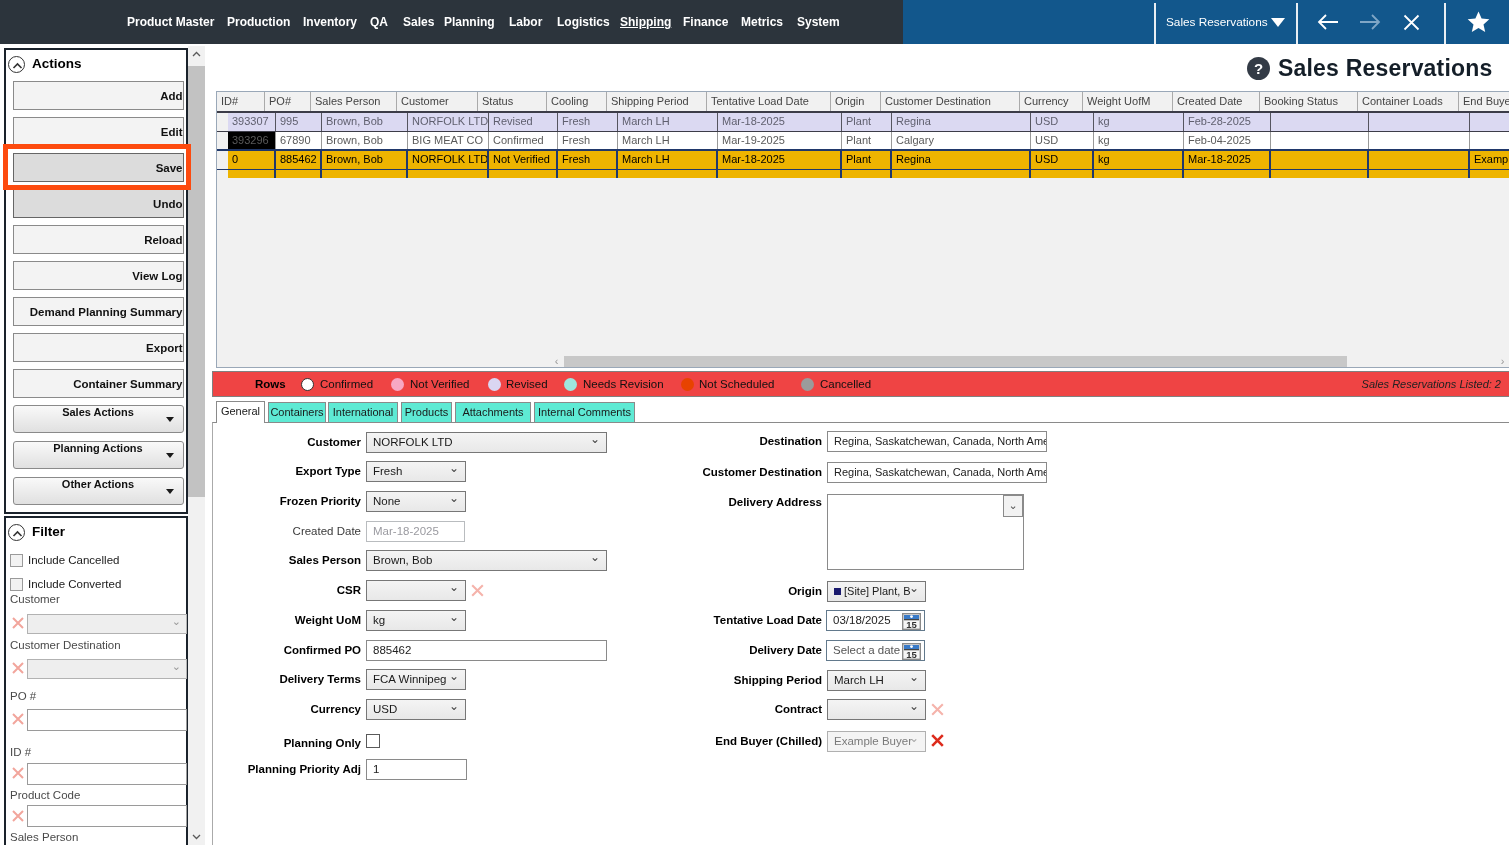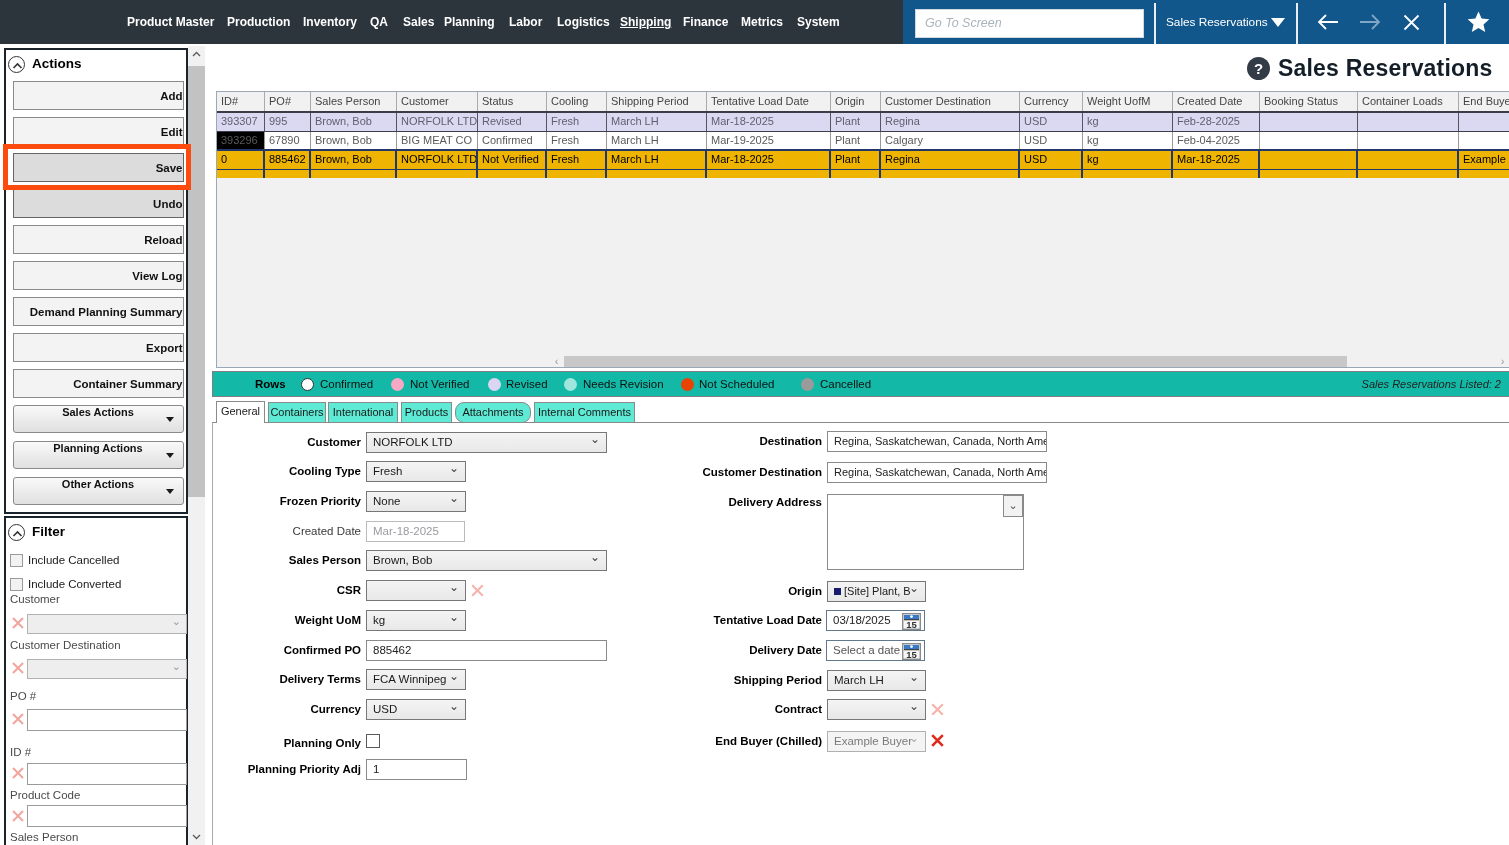--- a/index.html
+++ b/index.html
@@ -47,27 +47,27 @@
 .fcombo:after { content:"\2304"; position:absolute; right:5px; top:0px; font-size:11px; color:#999; }
 .finput { position:absolute; left:21px; width:160px; height:22px; background:#fff; border:1px solid #9a9a9a; }
 
 
 #vsb { position:absolute; left:188px; top:46px; width:17px; height:799px; background:#f1f1f1; }
 #vsb .thumb { position:absolute; left:0px; top:20px; width:17px; height:431px; background:#c2c2c2; }
 
 
 #grid { position:absolute; left:216px; top:91px; width:1293px; height:277px; background:#f1f1f1; border:1px solid #9aa8b8; border-right:none; overflow:hidden; }
 .gh { position:absolute; top:0; height:20px; font-size:11px; color:#444; border-right:1px solid #aaa; padding:3px 0 0 4px; white-space:nowrap; overflow:hidden; }
-.gr { position:absolute; height:28px; font-size:11px; white-space:nowrap; overflow:hidden; padding:3px 0 0 4px; }
+.gr { position:absolute; height:28px; font-size:11px; white-space:nowrap; overflow:hidden; padding:3px 0 0 4px;margin-left:11px; }
 #hsb { position:absolute; left:332px; top:262px; width:961px; height:15px; background:#f1f1f1; }
 #hsb .thumb { position:absolute; left:15px; top:2px; width:783px; height:11px; background:#c8c8c8; }
 #hsb .ar { position:absolute; top:0; width:15px; height:15px; color:#999; font-size:11px; line-height:15px; text-align:center; }
 
 
-#legend { position:absolute; left:212px; top:371px; width:1297px; height:26px; background:#14b8a6; border:1px solid #808080; border-right:none; }
+#legend { position:absolute; left:212px; top:371px; width:1297px; height:26px; background:#ef4444; border:1px solid #808080; border-right:none; }
 .lc { position:absolute; top:6px; width:13px; height:13px; border-radius:50%; }
 .lt { position:absolute; top:6px; font-size:11.5px; color:#111; }
 #listed { position:absolute; right:8px; top:6px; font-size:11px; font-style:italic; color:#222; }
 
 
 .tab { position:absolute; top:402px; height:21px; background:#5eead4; border:1px solid #8a8a8a; font-size:11px; color:#1a1a1a; text-align:center; z-index:2; }
 .tab span { display:block; margin-top:3px; }
 .tab.sel { background:#fff; border-bottom:none; height:22px; top:401px; z-index:4; }
 #tabpanel { position:absolute; left:212px; top:422px; width:1297px; height:423px; background:#fff; border-top:1px solid #8a8a8a; border-left:1px solid #aaa; z-index:1; }
 
@@ -97,23 +97,20 @@
   <div class="navmenu" style="left:303px;">Inventory</div>
   <div class="navmenu" style="left:370px;">QA</div>
   <div class="navmenu" style="left:403px;">Sales</div>
   <div class="navmenu" style="left:444px;">Planning</div>
   <div class="navmenu" style="left:509px;">Labor</div>
   <div class="navmenu" style="left:557px;">Logistics</div>
   <div class="navmenu" style="left:620px;text-decoration:underline;">Shipping</div>
   <div class="navmenu" style="left:683px;">Finance</div>
   <div class="navmenu" style="left:741px;">Metrics</div>
   <div class="navmenu" style="left:797px;">System</div>
-  <div id="goto">
-      <span>Go To Screen</span>
-    </div>
   <div style="position:absolute; left:1166px; top:0; height:44px; line-height:44px; color:#fff; font-size:11.8px;">Sales Reservations</div>
   <div style="position:absolute; left:1271px; top:18px; width:0; height:0; border-left:7px solid transparent; border-right:7px solid transparent; border-top:9px solid #fff;"></div>
   <div class="navdiv" style="left:1154px;"></div>
   <div class="navdiv" style="left:1296px;"></div>
   <div class="navdiv" style="left:1444px;"></div>
   <svg style="position:absolute; left:1317px; top:13px;" width="22" height="18" viewBox="0 0 22 18">
       <path d="M21 9 L2 9 M9 2 L2 9 L9 16" fill="none" stroke="#fff" stroke-width="1.8"></path>
     </svg>
   <svg style="position:absolute; left:1359px; top:13px;" width="22" height="18" viewBox="0 0 22 18">
       <path d="M1 9 L20 9 M13 2 L20 9 L13 16" fill="none" stroke="#7fa6c6" stroke-width="1.8"></path>
@@ -324,36 +321,36 @@
   <div id="tabpanel"></div>
   <div class="tab" style="left:268px; width:58px;">
       <span>Containers</span>
     </div>
   <div class="tab" style="left:328px; width:70px;">
       <span>International</span>
     </div>
   <div class="tab" style="left:401px; width:51px;">
       <span>Products</span>
     </div>
-  <div class="tab" style="left:455px; width:76px;border-radius:9px;">
+  <div class="tab" style="left:455px; width:76px;">
       <span>Attachments</span>
     </div>
   <div class="tab" style="left:534px; width:101px;">
       <span>Internal Comments</span>
     </div>
   <div class="tab sel" style="left:216px; width:49px;">
       <span>General</span>
     </div>
 
   <div id="form" style="position:absolute; left:0; top:0; width:1509px; height:845px; z-index:3;">
   <div class="flab" style="left:161px; top:436px; width:200px;">Customer</div>
   <div class="combo" style="left:366px; top:432px; width:241px; height:21px;">
         <span class="v">NORFOLK LTD</span>
       </div>
-  <div class="flab" style="left:161px; top:465px; width:200px;">Cooling Type</div>
+  <div class="flab" style="left:161px; top:465px; width:200px;">Export Type</div>
   <div class="combo" style="left:366px; top:461px; width:100px; height:21px;">
         <span class="v">Fresh</span>
       </div>
   <div class="flab" style="left:161px; top:494.5px; width:200px;">Frozen Priority</div>
   <div class="combo" style="left:366px; top:490.5px; width:100px; height:21px;">
         <span class="v">None</span>
       </div>
   <div class="flab dis" style="left:161px; top:524.5px; width:200px;">Created Date</div>
   <div class="tinput" style="left:366px; top:520.5px; width:99px; height:21px; border-color:#b9bcbf;">
         <span class="v" style="color:#9a9aa0;">Mar-18-2025</span>

